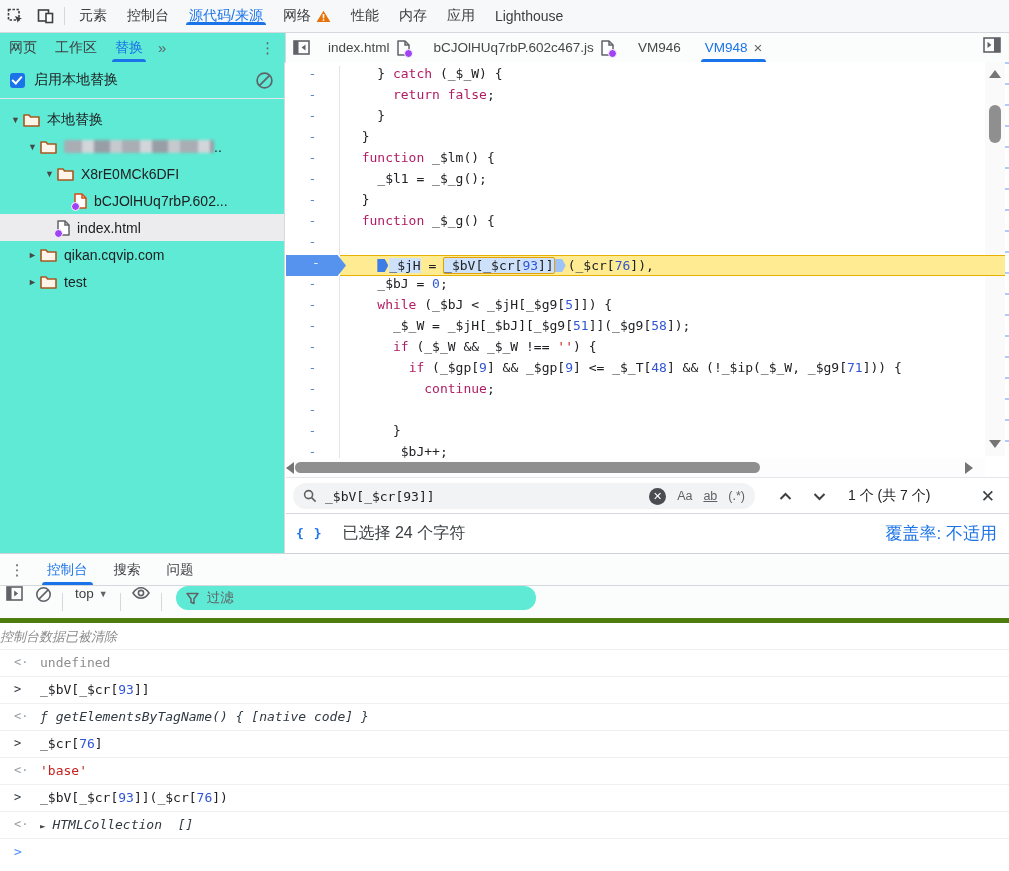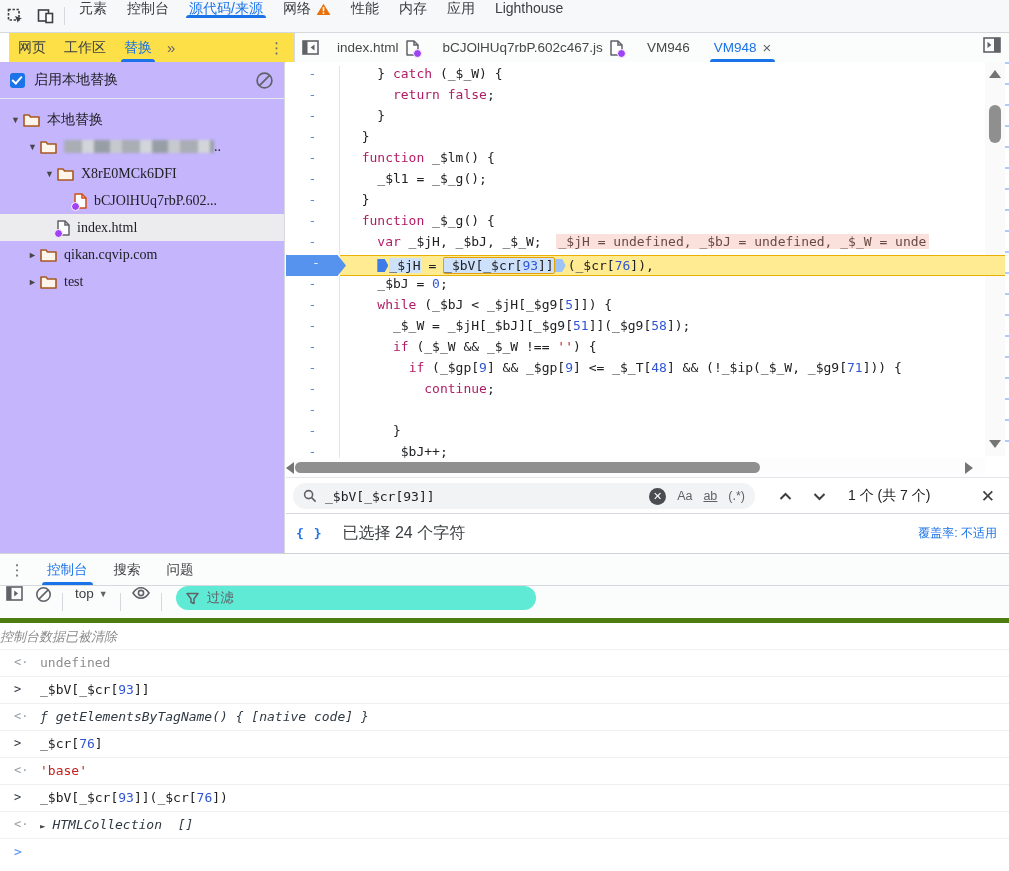--- a/index.html
+++ b/index.html
@@ -12,37 +12,37 @@
   #top-toolbar{left:0;top:0;width:1009px;height:32px;background:#f7f8f9;border-bottom:1px solid #d5d8dc;display:flex;align-items:stretch;}
   .tool-ic{width:30px;display:flex;align-items:center;justify-content:center;cursor:pointer;}
   .vsep{width:1px;height:18px;background:#d5d8dc;align-self:center;margin:0 4px;}
   .tt{padding:0 10px;display:flex;align-items:center;font-size:14px;color:#3c4043;position:relative;cursor:pointer;white-space:nowrap;}
   .tt.active{color:#1a73e8;}
   .tt.active::after{content:"";position:absolute;left:7px;right:7px;bottom:0;height:3px;background:#1a73e8;border-radius:3px 3px 0 0;}
   .warn{margin-left:5px;}
 
   
   #row2{left:0;top:33px;width:1009px;height:29px;border-bottom:1px solid #d5d8dc;display:flex;}
-  #row2-left{width:285px;border-right:1px solid #d5d8dc;display:flex;align-items:stretch;position:relative;background:#fde047;margin-left:9px;}
+  #row2-left{width:285px;border-right:1px solid #d5d8dc;display:flex;align-items:stretch;position:relative;background:#5eead4;}
   .nt{padding:0 9px;display:flex;align-items:center;font-size:14px;color:#3c4043;position:relative;cursor:pointer;}
   .nt.active{color:#1a73e8;}
   .nt.active::after{content:"";position:absolute;left:6px;right:6px;bottom:0;height:3px;background:#1a73e8;border-radius:3px 3px 0 0;}
   .more-tabs{font-size:15px;color:#5f6368;padding:0 6px;display:flex;align-items:center;cursor:pointer;}
   .dots{position:absolute;right:10px;top:0;bottom:0;display:flex;align-items:center;font-size:15px;color:#5f6368;letter-spacing:0;cursor:pointer;}
   #tabbar{flex:1;display:flex;align-items:stretch;background:#fbfcfc;position:relative;}
   .ftab{padding:0 12px;display:flex;align-items:center;font-size:13.5px;color:#474747;position:relative;cursor:pointer;white-space:nowrap;}
   .ftab.active{color:#1a73e8;}
   .ftab.active::after{content:"";position:absolute;left:8px;right:8px;bottom:0;height:3px;background:#1a73e8;border-radius:3px 3px 0 0;}
   .ftab .close{margin-left:6px;color:#5f6368;font-size:15px;}
   .fic{position:relative;display:inline-block;margin-left:7px;}
   .fic .pd{position:absolute;right:-3px;bottom:-2px;width:7px;height:7px;border-radius:50%;background:#a142f4;border:1.5px solid #fbfcfc;}
   #dbg-toggle{position:absolute;right:8px;top:4px;cursor:pointer;}
 
   
-  #sidebar{left:0;top:62px;width:285px;height:491px;border-right:1px solid #d5d8dc;background:#c4b5fd;box-sizing:border-box;font-family:Liberation Serif, serif;}
+  #sidebar{left:0;top:62px;width:285px;height:491px;border-right:1px solid #d5d8dc;background:#5eead4;box-sizing:border-box;}
   #enable-row{height:36px;display:flex;align-items:center;padding:0 10px;border-bottom:1px solid #e4e7eb;}
   .cbx{width:15px;height:15px;background:#1a73e8;border-radius:3px;position:relative;cursor:pointer;flex:0 0 auto;}
   .cbx::after{content:"";position:absolute;left:4px;top:1px;width:4px;height:8px;border:solid #fff;border-width:0 2px 2px 0;transform:rotate(42deg);}
   #enable-label{margin-left:9px;font-size:14px;color:#202124;}
   #block-btn{margin-left:auto;cursor:pointer;}
   #tree{padding-top:7px;}
   .trow{height:27px;display:flex;align-items:center;font-size:14px;color:#202124;cursor:pointer;white-space:nowrap;}
   .trow.selected{background:#ececee;}
   .tarrow{width:15px;text-align:center;font-size:9px;color:#474747;flex:0 0 auto;}
   .ticon{margin-right:7px;position:relative;flex:0 0 auto;}
@@ -87,21 +87,21 @@
   .find-opt.word{text-decoration:underline;}
   #clear-circle{width:17px;height:17px;border-radius:50%;background:#494c50;color:#fff;font-size:11px;line-height:17px;text-align:center;cursor:pointer;}
   .navchev{margin-left:24px;cursor:pointer;}
   #find-count{margin-left:22px;font-size:14px;color:#202124;white-space:nowrap;}
   #find-close{margin-left:auto;margin-right:14px;font-size:17px;color:#3c4043;cursor:pointer;}
 
   
   #statusbar{left:286px;top:513px;width:723px;height:40px;border-top:1px solid #d5d8dc;display:flex;align-items:center;background:#fff;box-sizing:border-box;}
   #braces{margin-left:10px;color:#1a73e8;font:bold 13px "DejaVu Sans Mono",monospace;cursor:pointer;letter-spacing:1px;}
   #sel-chars{margin-left:20px;font-size:16px;color:#3c4043;}
-  #coverage{margin-left:auto;margin-right:12px;font-size:12px;color:#1a73e8;cursor:pointer;}
+  #coverage{margin-left:auto;margin-right:12px;font-size:17px;color:#1a73e8;cursor:pointer;}
 
   
   #drawer{left:0;top:553px;width:1009px;height:318px;border-top:1px solid #cfd3d8;background:#fff;box-sizing:border-box;}
   #ctabs{height:31px;display:flex;align-items:stretch;border-bottom:1px solid #d5d8dc;background:#fbfcfc;position:relative;}
   #cmenu{width:34px;display:flex;align-items:center;justify-content:center;font-size:15px;color:#5f6368;cursor:pointer;}
   .ctab{padding:0 13px;display:flex;align-items:center;font-size:13.5px;color:#3c4043;position:relative;cursor:pointer;}
   .ctab.active{color:#1a73e8;}
   .ctab.active::after{content:"";position:absolute;left:8px;right:8px;bottom:0;height:3px;background:#1a73e8;border-radius:3px 3px 0 0;}
   #ctoolbar{height:32px;display:flex;align-items:flex-start;border-bottom:5px solid #4d7c0f;background:#fbfcfc;padding-left:0;}
   .cbtn{margin:0 6px;cursor:pointer;display:flex;align-items:center;}
@@ -131,21 +131,21 @@
         <path d="M8 8l7 2.6-3 1.1-1.1 3z" fill="#3c4043"></path>
       </svg>
   </span>
   <span class="tool-ic">
     <svg width="17" height="16" viewBox="0 0 17 16">
         <rect x="1.5" y="2" width="10" height="11" fill="none" stroke="#3c4043" stroke-width="1.6"></rect>
         <rect x="9" y="5.5" width="6.5" height="9" fill="#fff" stroke="#3c4043" stroke-width="1.6"></rect>
       </svg>
   </span>
   <span class="vsep"></span>
-  <div id="tt-container" style="display:flex;align-items:flex-start;height:100%;">
+  <div id="tt-container" style="display:flex;align-items:center;height:100%;">
       <div class="tt">
         <span>元素</span>
       </div>
       <div class="tt">
         <span>控制台</span>
       </div>
       <div class="tt active">
         <span>源代码/来源</span>
       </div>
       <div class="tt">
@@ -322,21 +322,21 @@
   </div>
 <div id="code-pane" class="abs">
     <div class="cl"><span class="gut">-</span><span class="ltxt"><span>    </span><span>} </span><span class="kw">catch</span><span> (_$_W) {</span></span></div>
     <div class="cl"><span class="gut">-</span><span class="ltxt"><span>      </span><span class="kw">return</span><span> </span><span class="kw">false</span><span>;</span></span></div>
     <div class="cl"><span class="gut">-</span><span class="ltxt"><span>    </span><span>}</span></span></div>
     <div class="cl"><span class="gut">-</span><span class="ltxt"><span>  </span><span>}</span></span></div>
     <div class="cl"><span class="gut">-</span><span class="ltxt"><span>  </span><span class="kw">function</span><span> _$lm() {</span></span></div>
     <div class="cl"><span class="gut">-</span><span class="ltxt"><span>    </span><span>_$l1 = _$_g();</span></span></div>
     <div class="cl"><span class="gut">-</span><span class="ltxt"><span>  </span><span>}</span></span></div>
     <div class="cl"><span class="gut">-</span><span class="ltxt"><span>  </span><span class="kw">function</span><span> _$_g() {</span></span></div>
-    <div class="cl"><span class="gut">-</span><span class="ltxt"><span>    </span><span class="kw">var</span><span> _$jH, _$bJ, _$_W; </span><span class="hint">_$jH = undefined, _$bJ = undefined, _$_W = unde</span></span></div>
+    <div class="cl"><span class="gut">-</span></div>
     <div class="cl exec"><span class="gut">-</span><span class="ltxt"><span>    </span><span class="wf"></span><span class="selhl">_$jH</span><span> = </span><span class="match"><span>_$bV[_$cr[</span><span class="num">93</span><span>]]</span></span><span class="wo"></span><span>(_$cr[</span><span class="num">76</span><span>]),</span></span></div>
     <div class="cl"><span class="gut">-</span><span class="ltxt"><span>    </span><span>_$bJ = </span><span class="num">0</span><span>;</span></span></div>
     <div class="cl"><span class="gut">-</span><span class="ltxt"><span>    </span><span class="kw">while</span><span> (_$bJ &lt; _$jH[_$g9[</span><span class="num">5</span><span>]]) {</span></span></div>
     <div class="cl"><span class="gut">-</span><span class="ltxt"><span>      </span><span>_$_W = _$jH[_$bJ][_$g9[</span><span class="num">51</span><span>]](_$g9[</span><span class="num">58</span><span>]);</span></span></div>
     <div class="cl"><span class="gut">-</span><span class="ltxt"><span>      </span><span class="kw">if</span><span> (_$_W &amp;&amp; _$_W !== </span><span class="str">''</span><span>) {</span></span></div>
     <div class="cl"><span class="gut">-</span><span class="ltxt"><span>        </span><span class="kw">if</span><span> (_$gp[</span><span class="num">9</span><span>] &amp;&amp; _$gp[</span><span class="num">9</span><span>] &lt;= _$_T[</span><span class="num">48</span><span>] &amp;&amp; (!_$ip(_$_W, _$g9[</span><span class="num">71</span><span>])) {</span></span></div>
     <div class="cl"><span class="gut">-</span><span class="ltxt"><span>          </span><span class="kw">continue</span><span>;</span></span></div>
     <div class="cl"><span class="gut">-</span></div>
     <div class="cl"><span class="gut">-</span><span class="ltxt"><span>      </span><span>}</span></span></div>
     <div class="cl"><span class="gut">-</span><span class="ltxt"><span>      </span><span>_$bJ++;</span></span></div>

